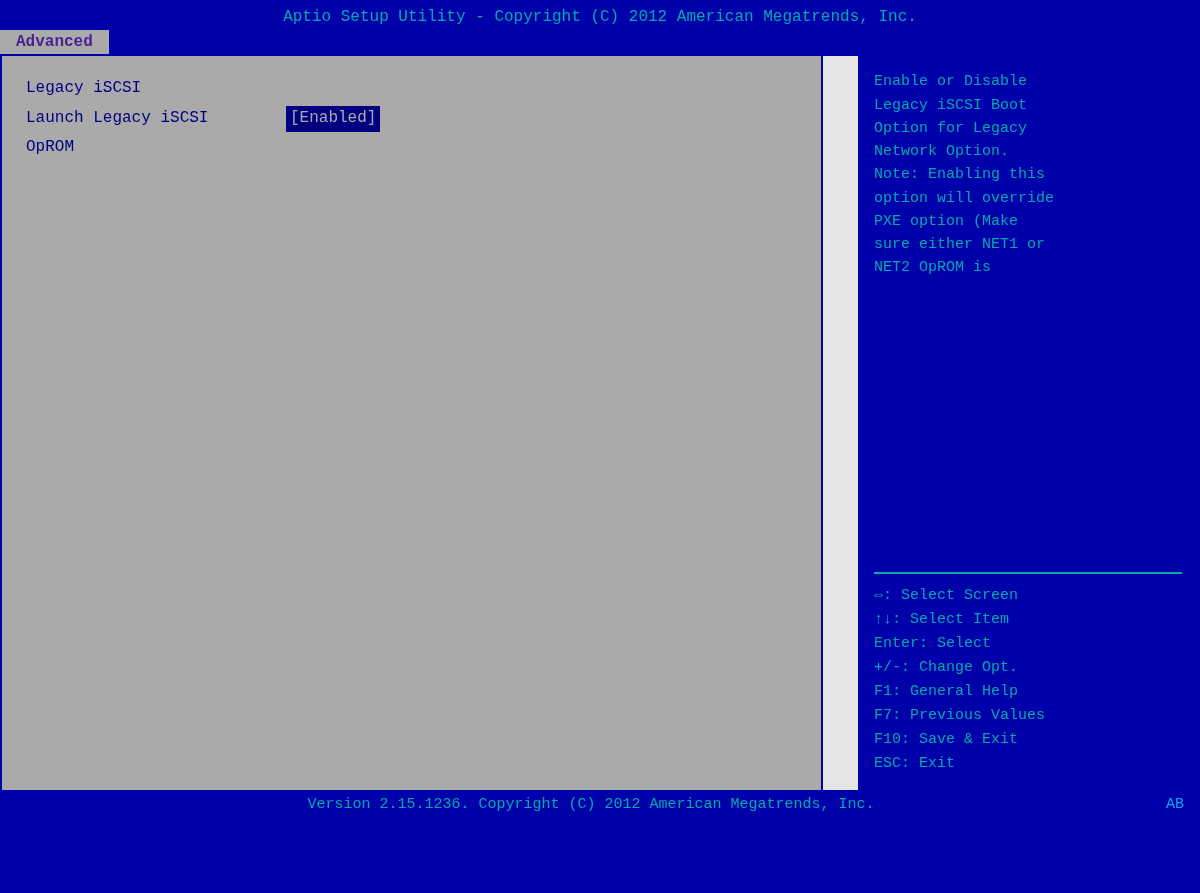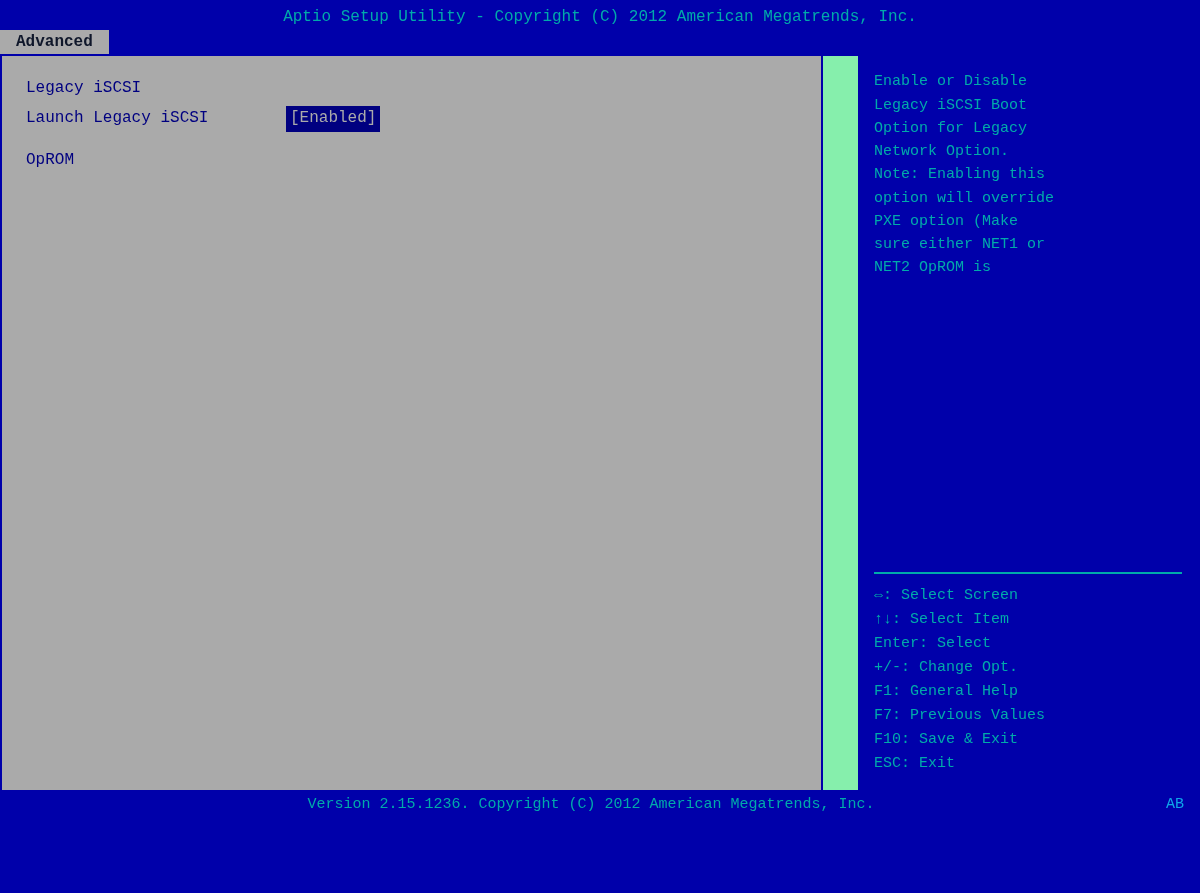--- a/index.html
+++ b/index.html
@@ -46,28 +46,28 @@
 
     .tab {
       padding: 3px 16px;
       font-size: 16px;
       cursor: pointer;
       color: #00aaaa;
     }
 
     .tab.active {
       background-color: #aaaaaa;
-      color: #0f172a;
+      color: #4c1d95;
       font-weight: bold;
     }
 
     
     #main {
       flex: 1;
-      background-color: #86efac;
+      background-color: #e5e5e5;
       display: flex;
       flex-direction: row;
       border: 2px solid #0000aa;
       margin: 0;
       gap: 35px;
     }
 
     
     #left-panel {
       flex: 1;
@@ -83,21 +83,21 @@
       font-size: 16px;
       color: #000080;
       margin-bottom: 4px;
       font-weight: normal;
     }
 
     .setting-row {
       display: flex;
       flex-direction: row;
       align-items: baseline;
-      margin-bottom: 16px;
+      margin-bottom: 3px;
     }
 
     .setting-label {
       color: #000080;
       font-size: 16px;
       min-width: 260px;
     }
 
     .setting-value {
       color: #000080;

